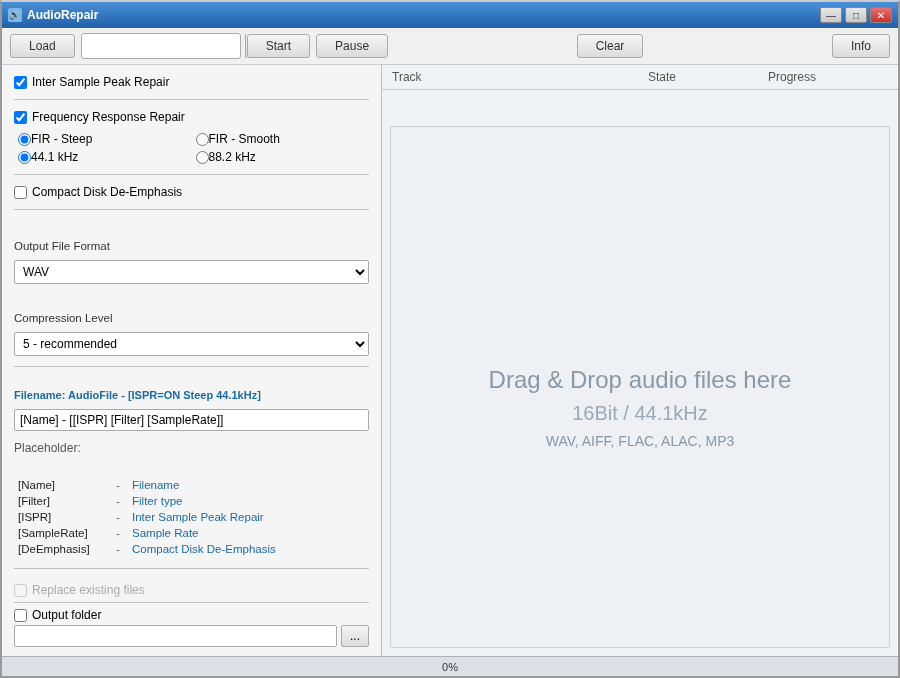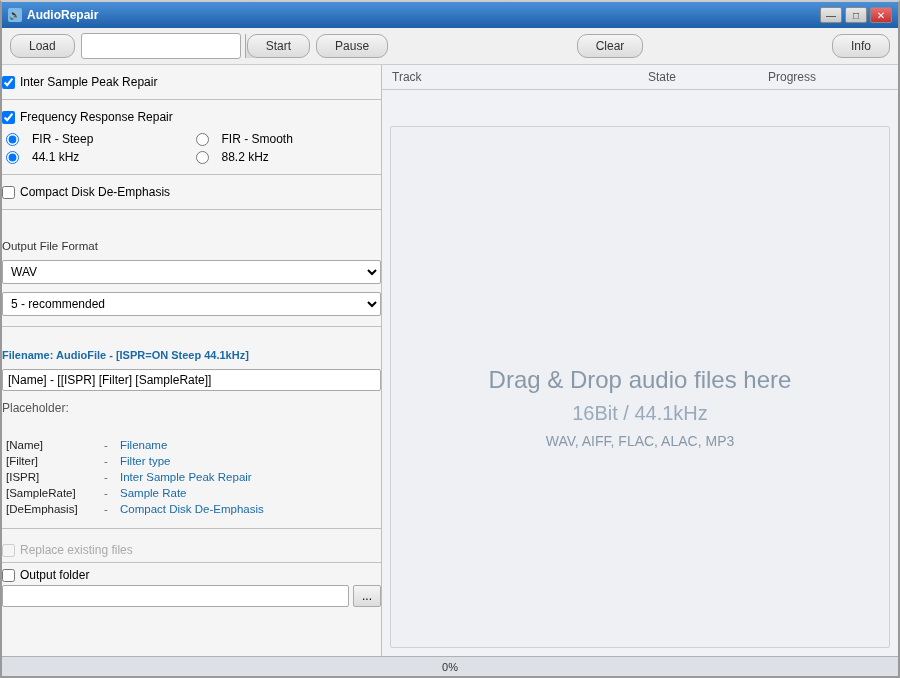--- a/index.html
+++ b/index.html
@@ -69,21 +69,21 @@
       border-bottom: 1px solid #ccc;
       display: flex;
       align-items: center;
       padding: 5px 8px;
       gap: 6px;
       flex-shrink: 0;
     }
     .toolbar-btn {
       background: linear-gradient(to bottom, #f5f5f5, #dcdcdc);
       border: 1px solid #aaa;
-      border-radius: 10px;
+      border-radius: 3px;
       padding: 4px 18px;
       font-size: 12px;
       cursor: pointer;
       color: #333;
     }
     .toolbar-dropdown {
       display: flex;
       align-items: center;
       border: 1px solid #aaa;
       border-radius: 3px;
@@ -115,21 +115,21 @@
 
     .main-content {
       display: flex;
       flex: 1;
       overflow: hidden;
     }
 
     .left-panel {
       width: 380px;
       flex-shrink: 0;
-      padding: 10px 0;
+      padding: 10px 12px;
       border-right: 1px solid #c0c0c0;
       background: #f5f5f5;
       overflow-y: auto;
       display: flex;
       flex-direction: column;
       gap: 8px;
     }
 
     .checkbox-row {
       display: flex;
@@ -144,21 +144,21 @@
 
     .radio-grid {
       display: grid;
       grid-template-columns: 1fr 1fr;
       gap: 4px;
       padding-left: 4px;
     }
     .radio-row {
       display: flex;
       align-items: center;
-      gap: 13px;
+      gap: 0;
     }
     .radio-row input[type="radio"] { margin: 0; }
 
     .label-section {
       font-size: 11.5px;
       color: #333;
       margin-top: 20px;
     }
     .select-field {
       width: 100%;
@@ -377,20 +377,21 @@
 
       <div class="label-section">Output File Format</div>
       <select class="select-field">
         <option>WAV</option>
         <option>AIFF</option>
         <option>FLAC</option>
         <option>ALAC</option>
         <option>MP3</option>
       </select>
 
+      <div class="label-section">Compression Level</div>
       <select class="select-field">
         <option>5 - recommended</option>
       </select>
 
       <div class="section-divider"></div>
 
       <div class="filename-label">
         <span>Filename: </span><span class="blue-text">AudioFile - [ISPR=ON Steep 44.1kHz]</span>
       </div>
       <input type="text" class="filename-input" value="[Name] - [[ISPR] [Filter] [SampleRate]]" style="">

